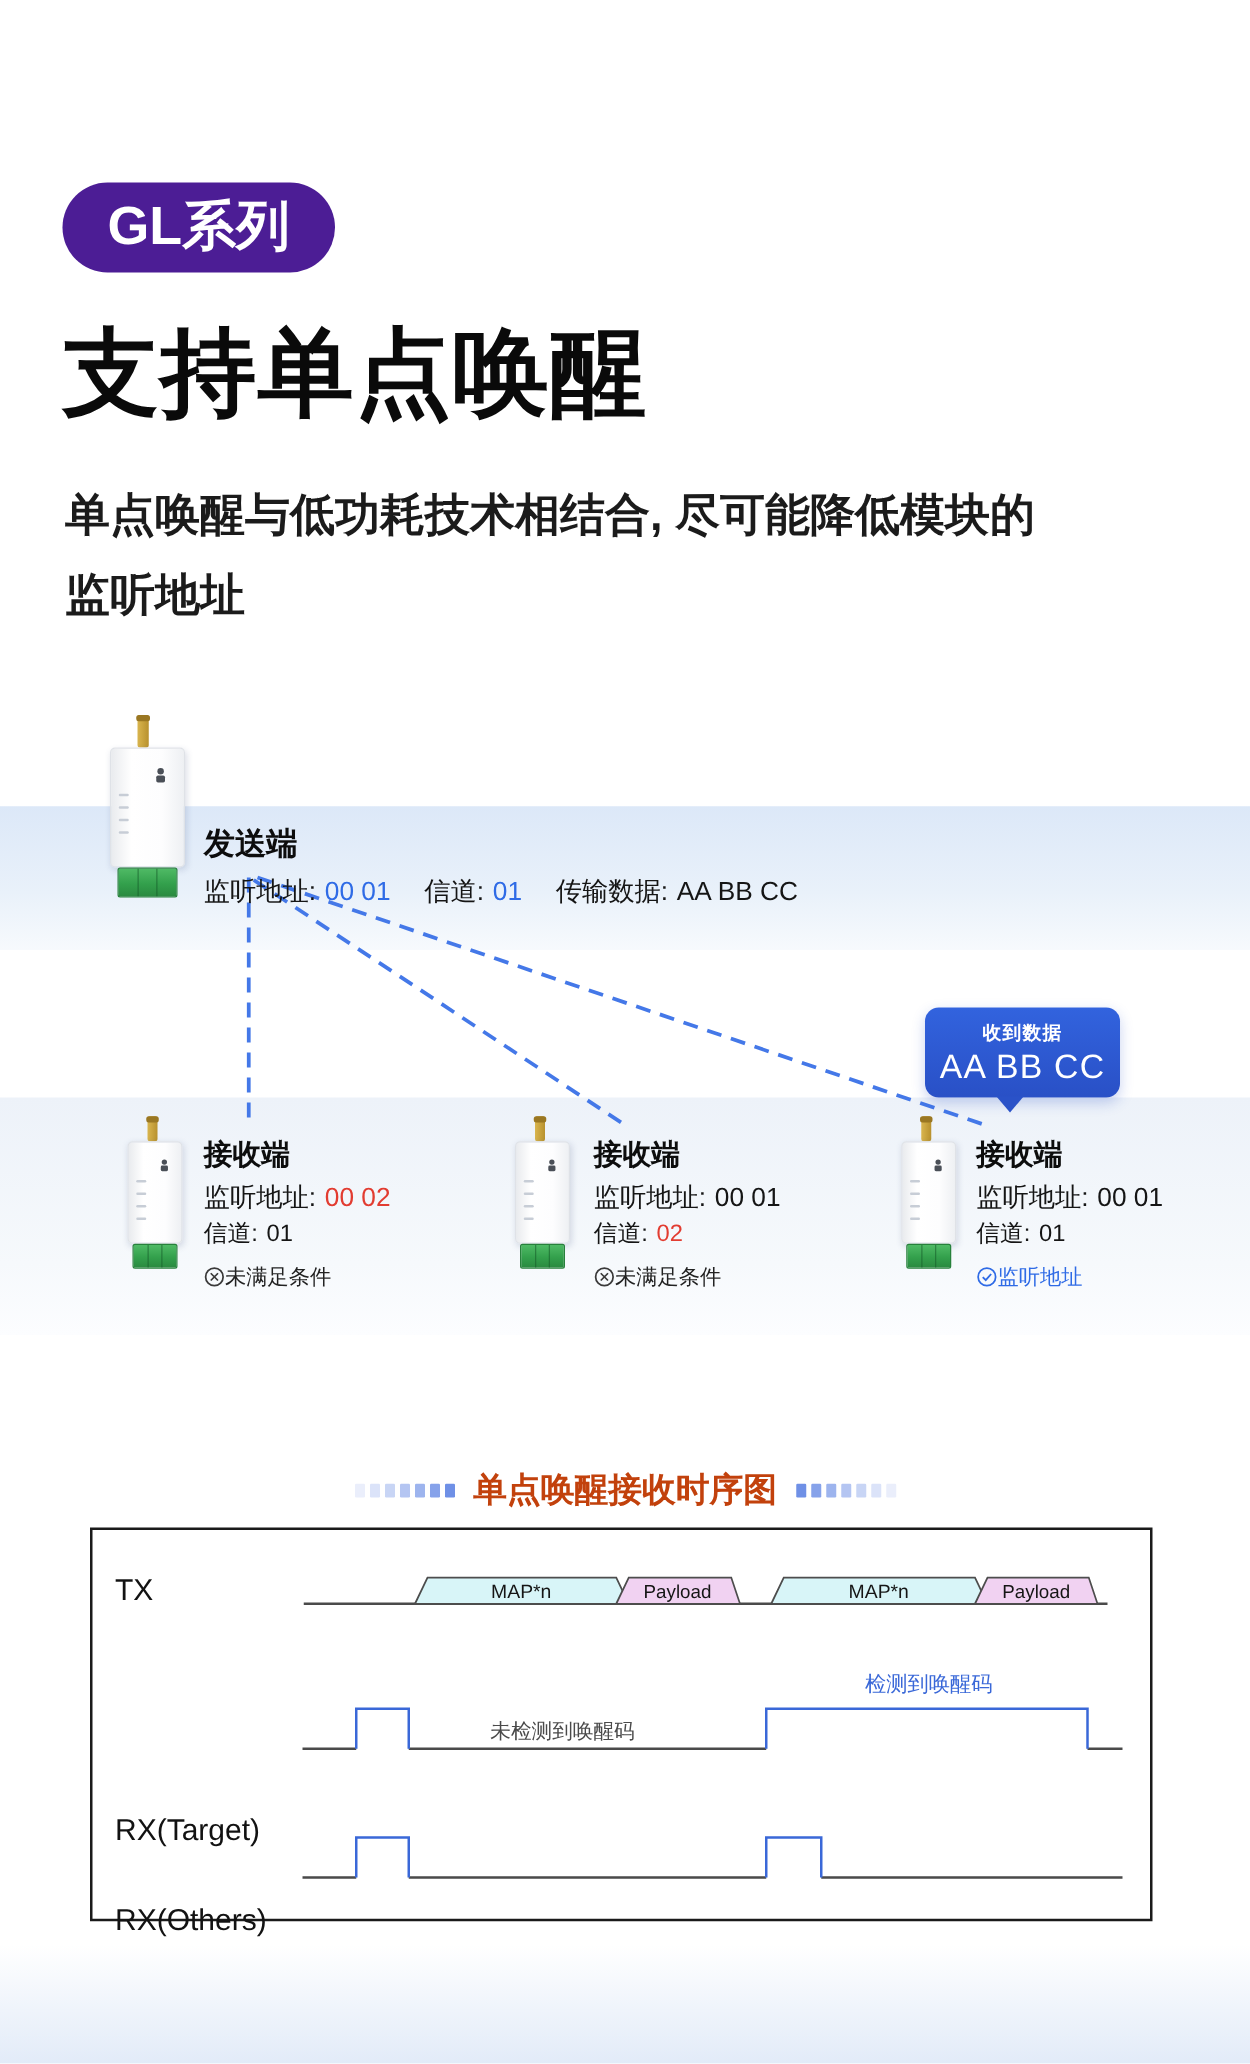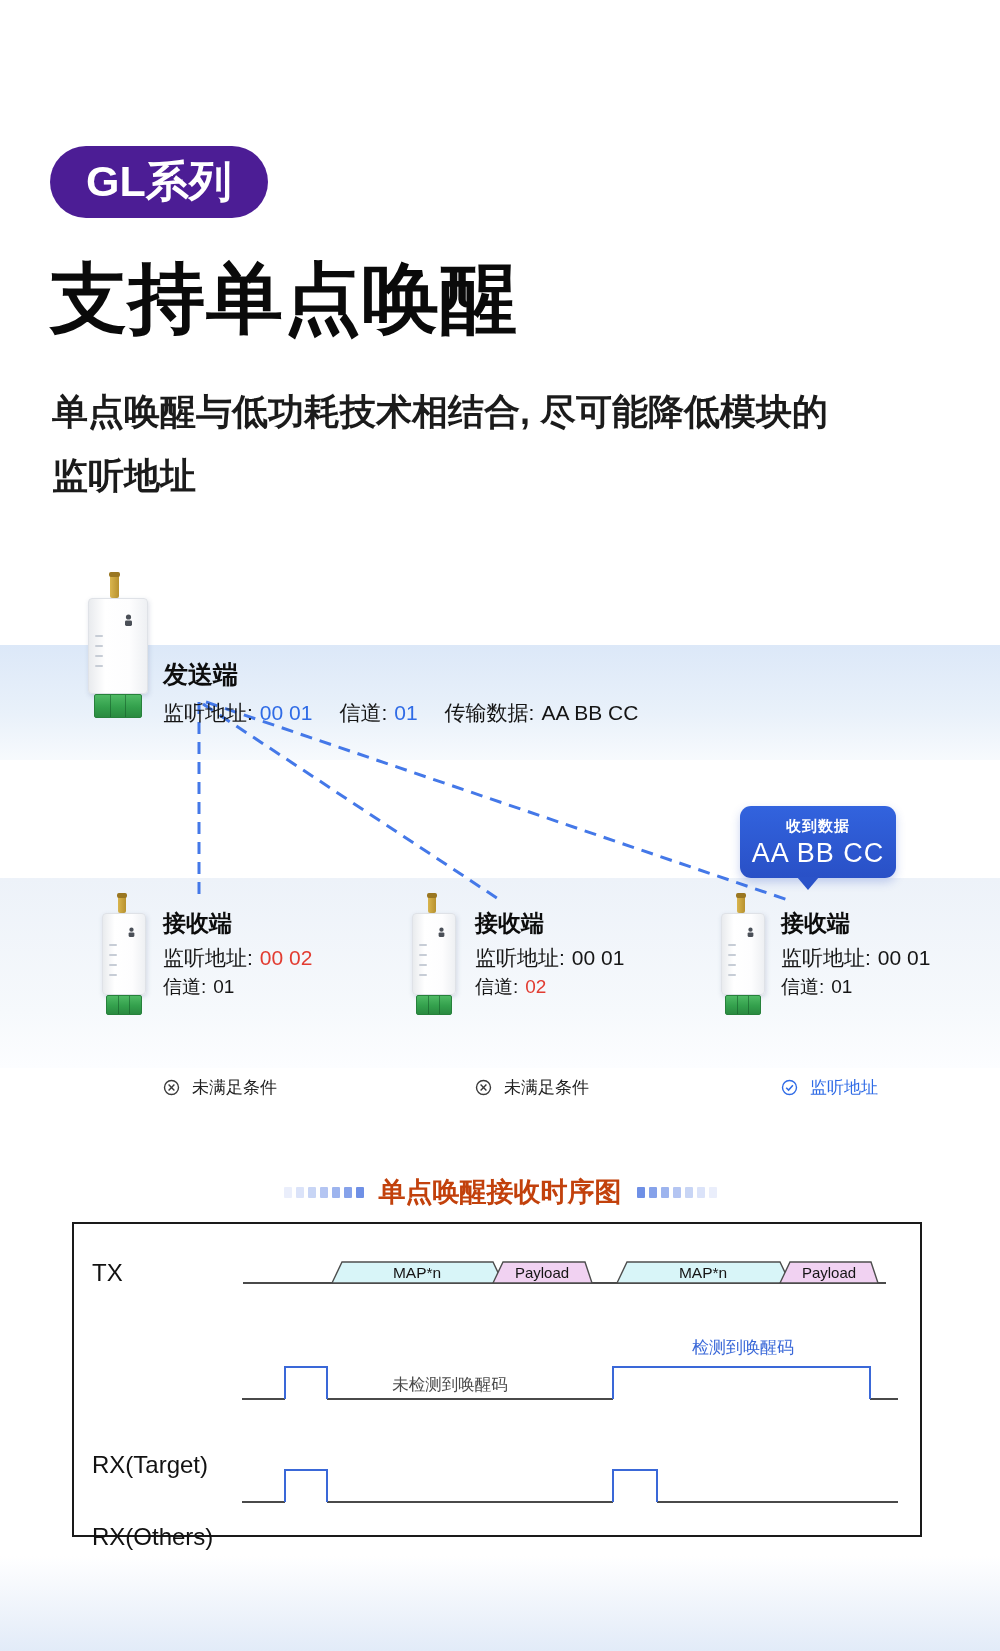--- a/index.html
+++ b/index.html
@@ -60,21 +60,21 @@
           border-left:11px solid transparent;border-right:11px solid transparent;border-top:13px solid #2A52C8;}
   .bubble-title{font-size:15px;font-weight:600;margin-top:11px;letter-spacing:1px;font-family:Liberation Mono, monospace;}
   .bubble-value{font-size:27px;font-weight:500;margin-top:2px;letter-spacing:1px;}
 
   
   .rx-text{position:absolute;width:230px;}
   .rx-0{left:163px;} .rx-1{left:475px;} .rx-2{left:781px;}
   .rx-name{position:absolute;top:908px;font-size:23px;font-weight:700;color:#0d0d0d;}
   .rx-line1{position:absolute;top:944px;font-size:21px;color:#151515;white-space:nowrap;}
   .rx-line2{position:absolute;top:974px;font-size:19px;color:#151515;white-space:nowrap;}
-  .rx-status{position:absolute;top:1076px;font-size:17px;display:flex;align-items:center;gap:12px;color:#222;}
+  .rx-status{position:absolute;top:1010px;font-size:17px;display:flex;align-items:center;gap:0;color:#222;}
   .rx-status.ok{color:#2F6BE6;}
 
   
   .timing-title-row{position:absolute;left:0;top:1174px;width:1000px;display:flex;
                     justify-content:center;align-items:center;gap:15px;}
   .timing-title{font-size:27px;font-weight:600;color:#c2410c;}
   .dash-group{display:flex;gap:4px;align-items:center;}
   .dash-group span{width:8px;height:11px;background:#6f90e6;border-radius:1px;display:block;}
   .dash-left span:nth-child(1){opacity:.15}.dash-left span:nth-child(2){opacity:.25}
   .dash-left span:nth-child(3){opacity:.38}.dash-left span:nth-child(4){opacity:.52}

